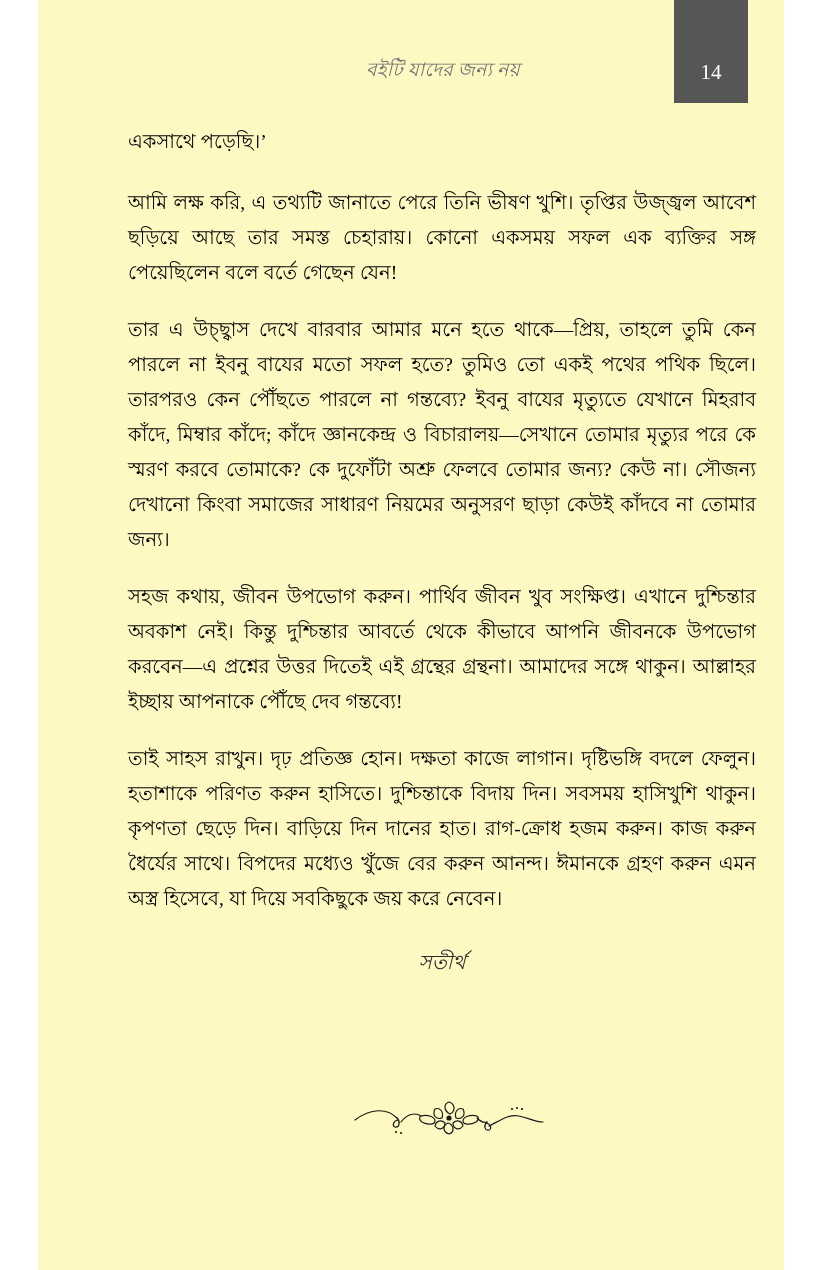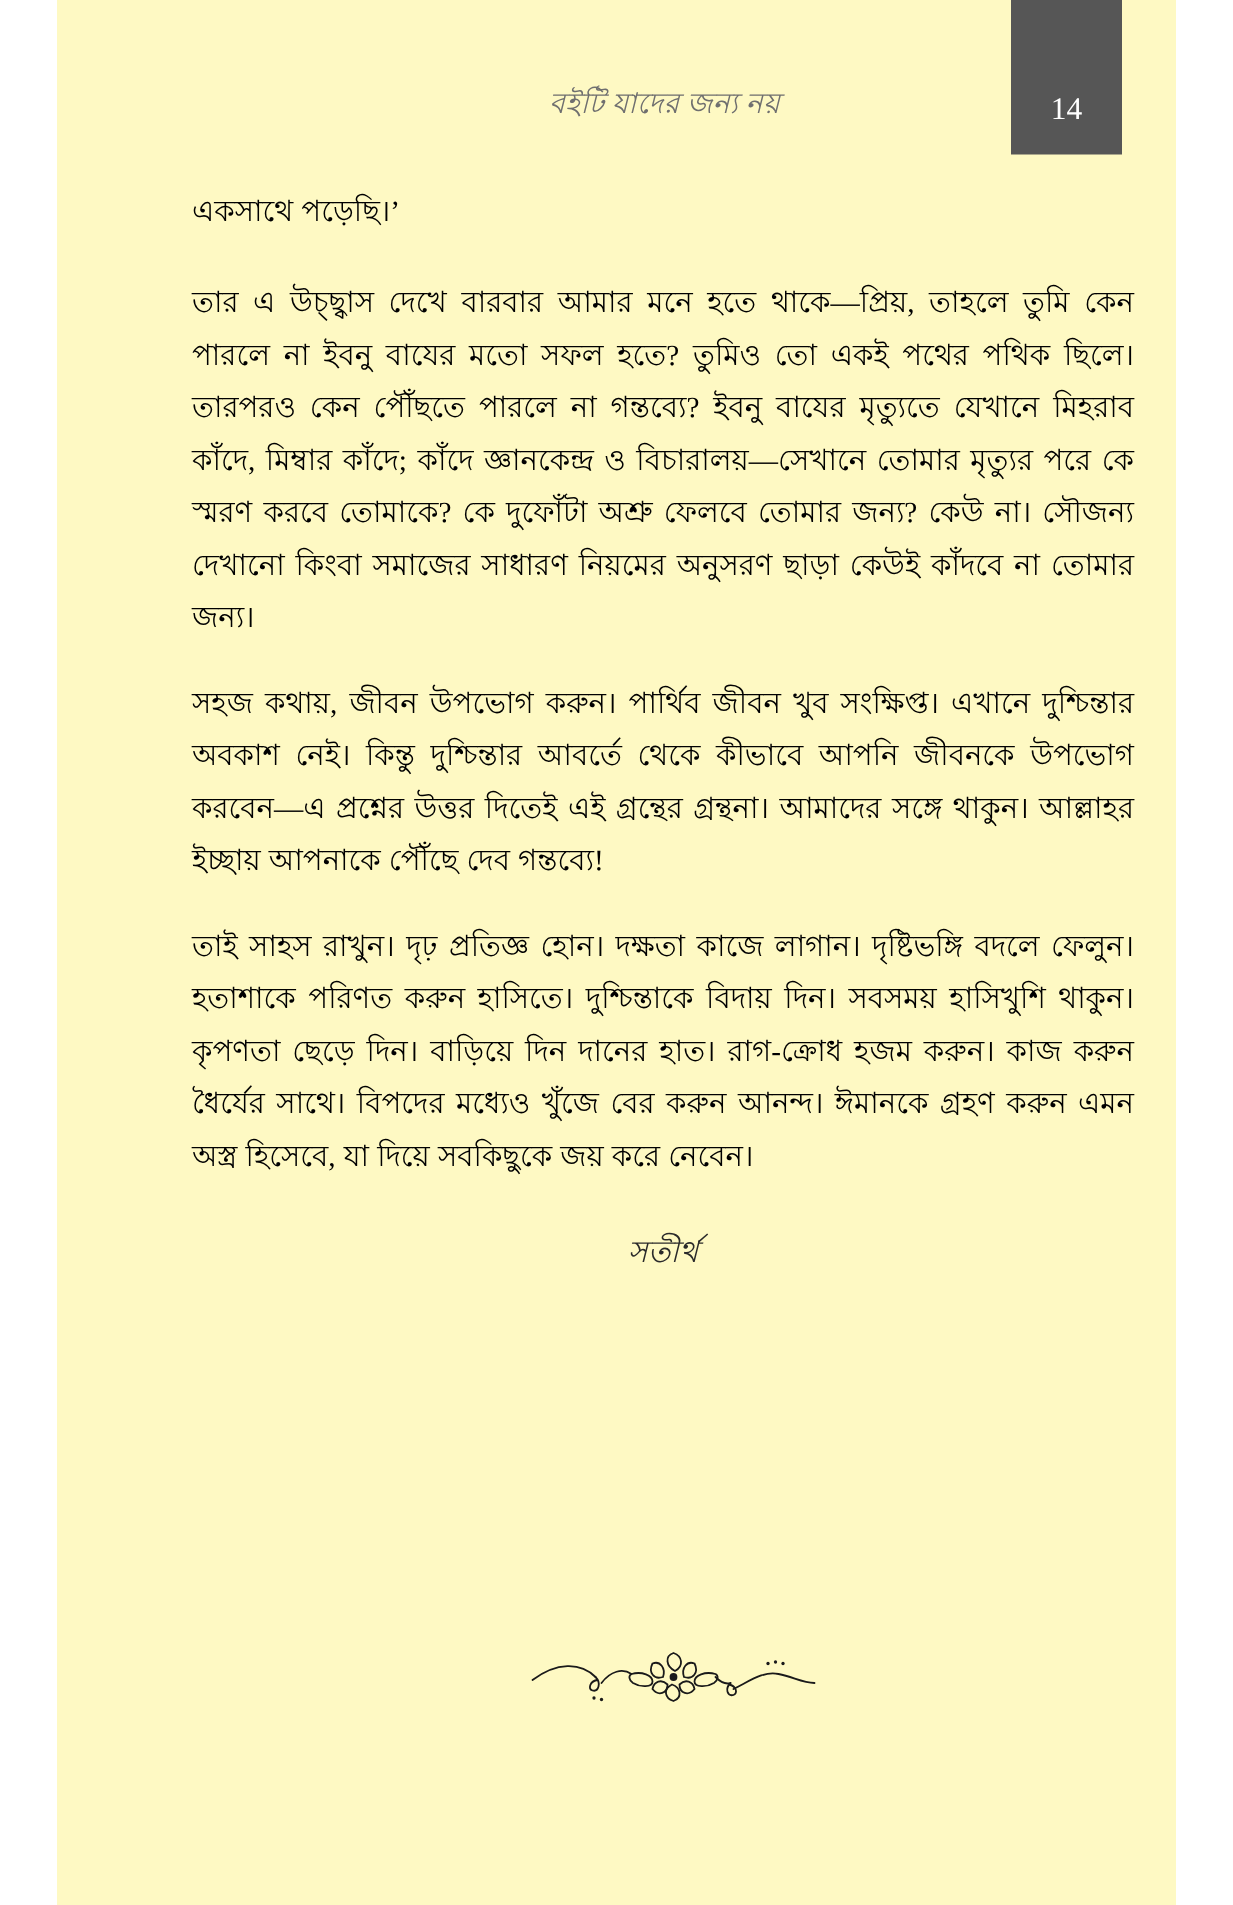--- a/index.html
+++ b/index.html
@@ -127,20 +127,21 @@
     <div class="header-title">বইটি যাদের জন্য নয়</div>
     <div class="page-number-box">
       <span class="page-number">14</span>
     </div>
   </div>
 
   <div class="content">
 
     <p class="body-par lead">একসাথে পড়েছি।’</p>
 
+    <p class="body-par">আমি লক্ষ করি, এ তথ্যটি জানাতে পেরে তিনি ভীষণ খুশি। তৃপ্তির উজ্জ্বল আবেশ ছড়িয়ে আছে তার সমস্ত চেহারায়। কোনো একসময় সফল এক ব্যক্তির সঙ্গ পেয়েছিলেন বলে বর্তে গেছেন যেন!</p>
 
     <p class="body-par">তার এ উচ্ছ্বাস দেখে বারবার আমার মনে হতে থাকে—প্রিয়, তাহলে তুমি কেন পারলে না ইবনু বাযের মতো সফল হতে? তুমিও তো একই পথের পথিক ছিলে। তারপরও কেন পৌঁছতে পারলে না গন্তব্যে? ইবনু বাযের মৃত্যুতে যেখানে মিহরাব কাঁদে, মিম্বার কাঁদে; কাঁদে জ্ঞানকেন্দ্র ও বিচারালয়—সেখানে তোমার মৃত্যুর পরে কে স্মরণ করবে তোমাকে? কে দুফোঁটা অশ্রু ফেলবে তোমার জন্য? কেউ না। সৌজন্য দেখানো কিংবা সমাজের সাধারণ নিয়মের অনুসরণ ছাড়া কেউই কাঁদবে না তোমার জন্য।</p>
 
 
     <p class="body-par">সহজ কথায়, জীবন উপভোগ করুন। পার্থিব জীবন খুব সংক্ষিপ্ত। এখানে দুশ্চিন্তার অবকাশ নেই। কিন্তু দুশ্চিন্তার আবর্তে থেকে কীভাবে আপনি জীবনকে উপভোগ করবেন—এ প্রশ্নের উত্তর দিতেই এই গ্রন্থের গ্রন্থনা। আমাদের সঙ্গে থাকুন। আল্লাহর ইচ্ছায় আপনাকে পৌঁছে দেব গন্তব্যে!</p>
 
     <p class="body-par">তাই সাহস রাখুন। দৃঢ় প্রতিজ্ঞ হোন। দক্ষতা কাজে লাগান। দৃষ্টিভঙ্গি বদলে ফেলুন। হতাশাকে পরিণত করুন হাসিতে। দুশ্চিন্তাকে বিদায় দিন। সবসময় হাসিখুশি থাকুন। কৃপণতা ছেড়ে দিন। বাড়িয়ে দিন দানের হাত। রাগ-ক্রোধ হজম করুন। কাজ করুন ধৈর্যের সাথে। বিপদের মধ্যেও খুঁজে বের করুন আনন্দ। ঈমানকে গ্রহণ করুন এমন অস্ত্র হিসেবে, যা দিয়ে সবকিছুকে জয় করে নেবেন।</p>
 
     <div class="signature">সতীর্থ</div>
 

